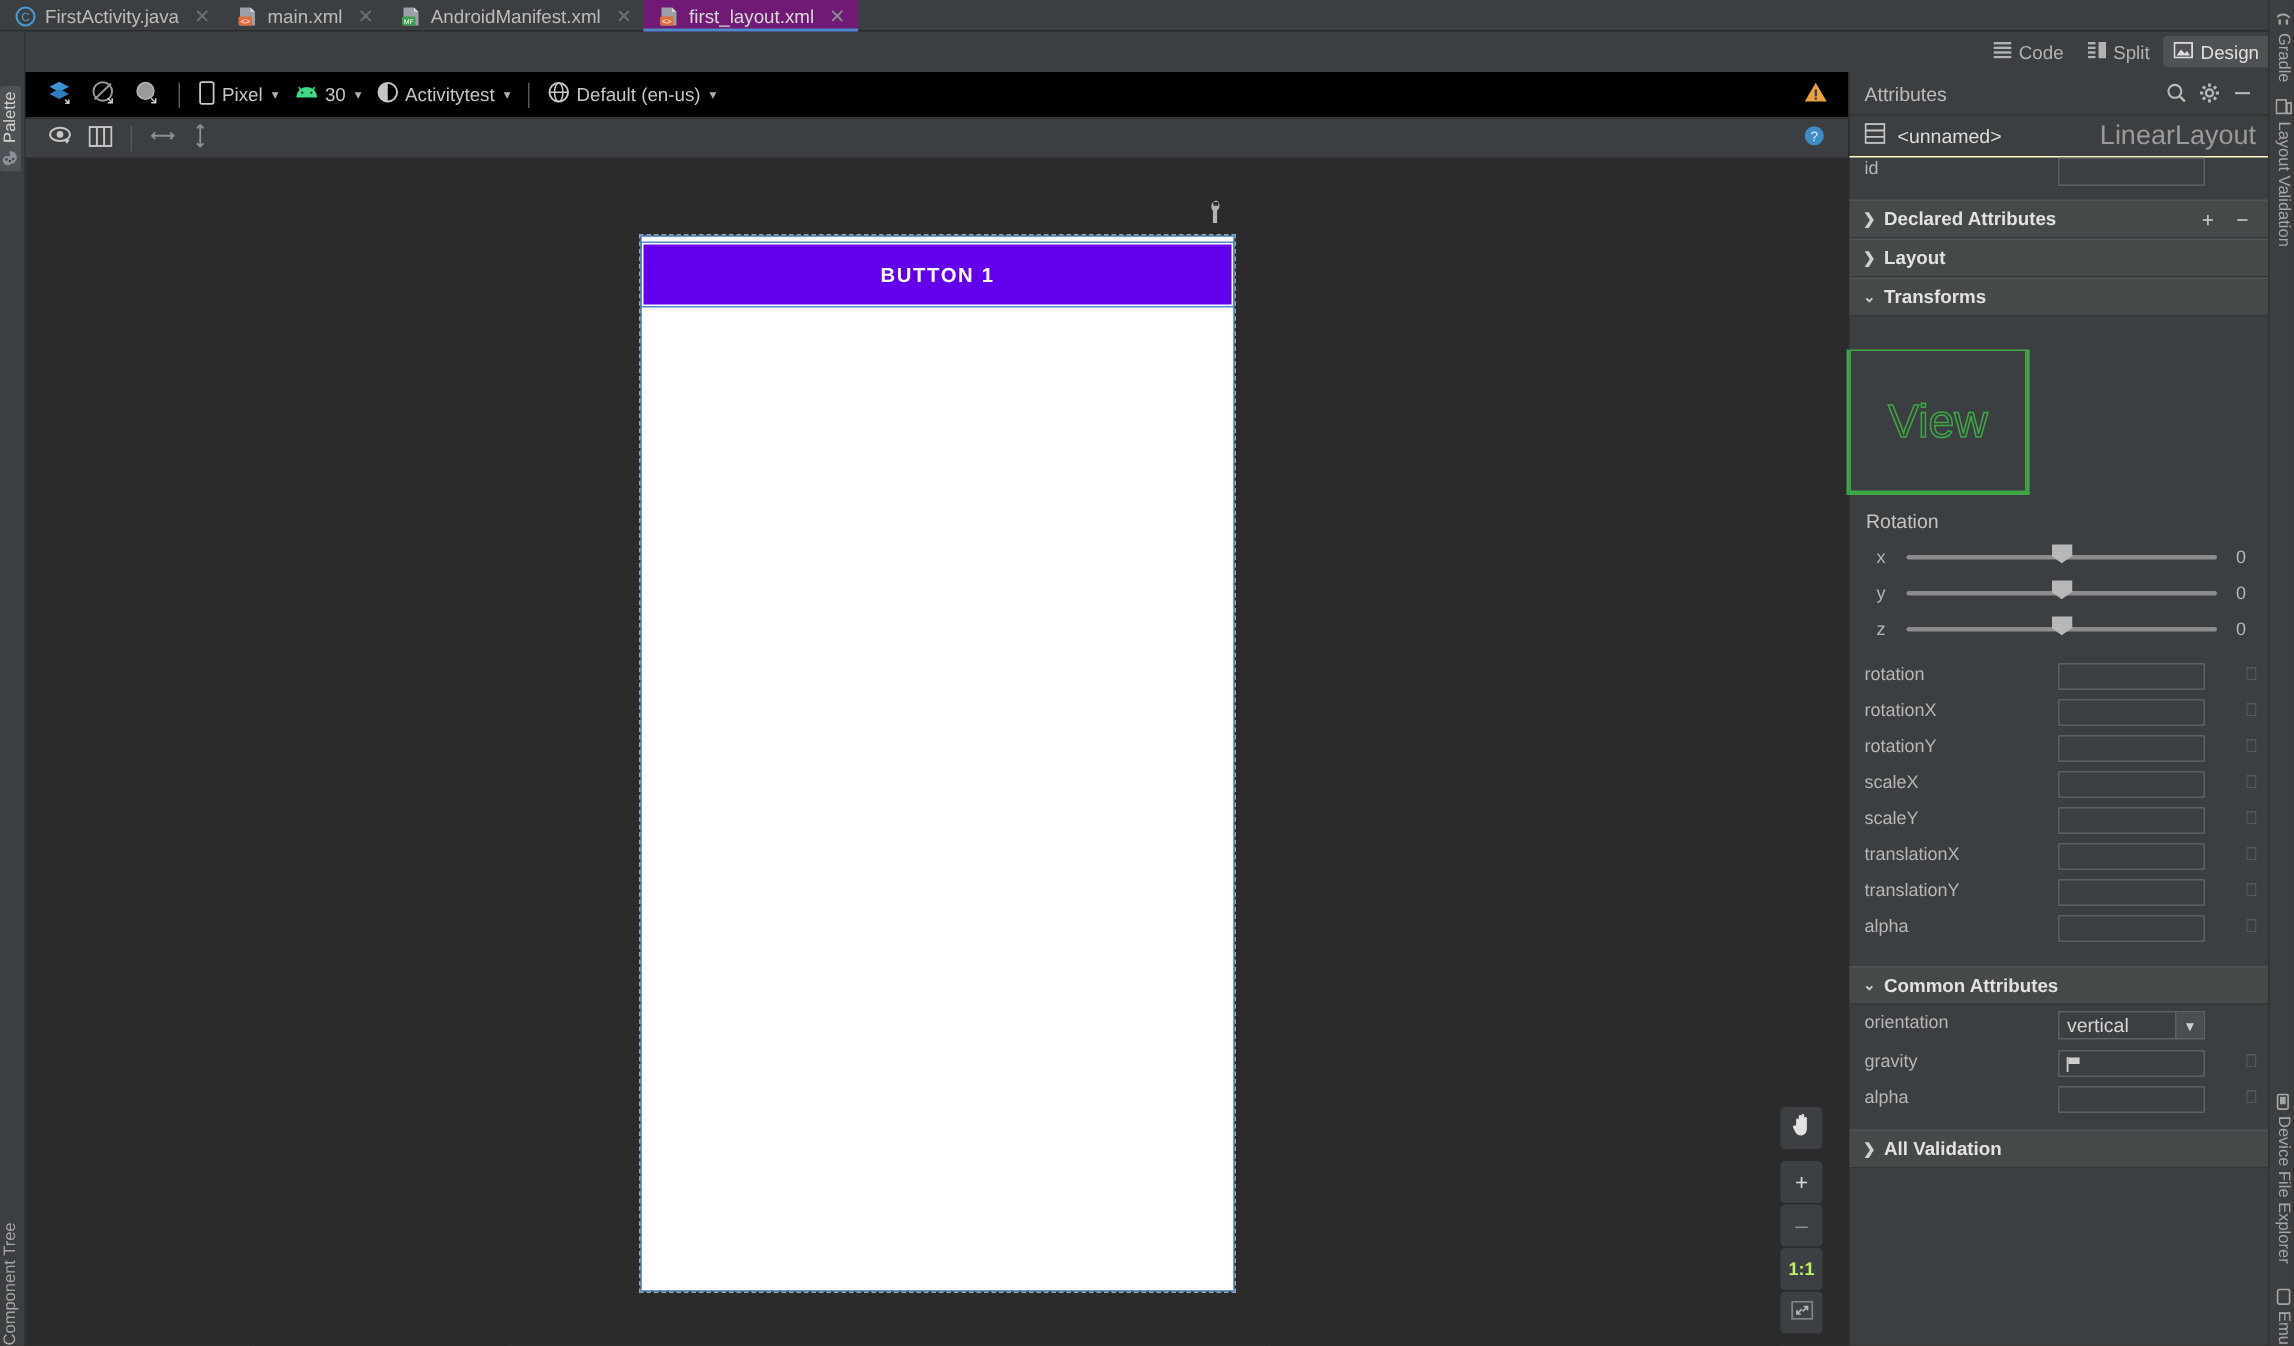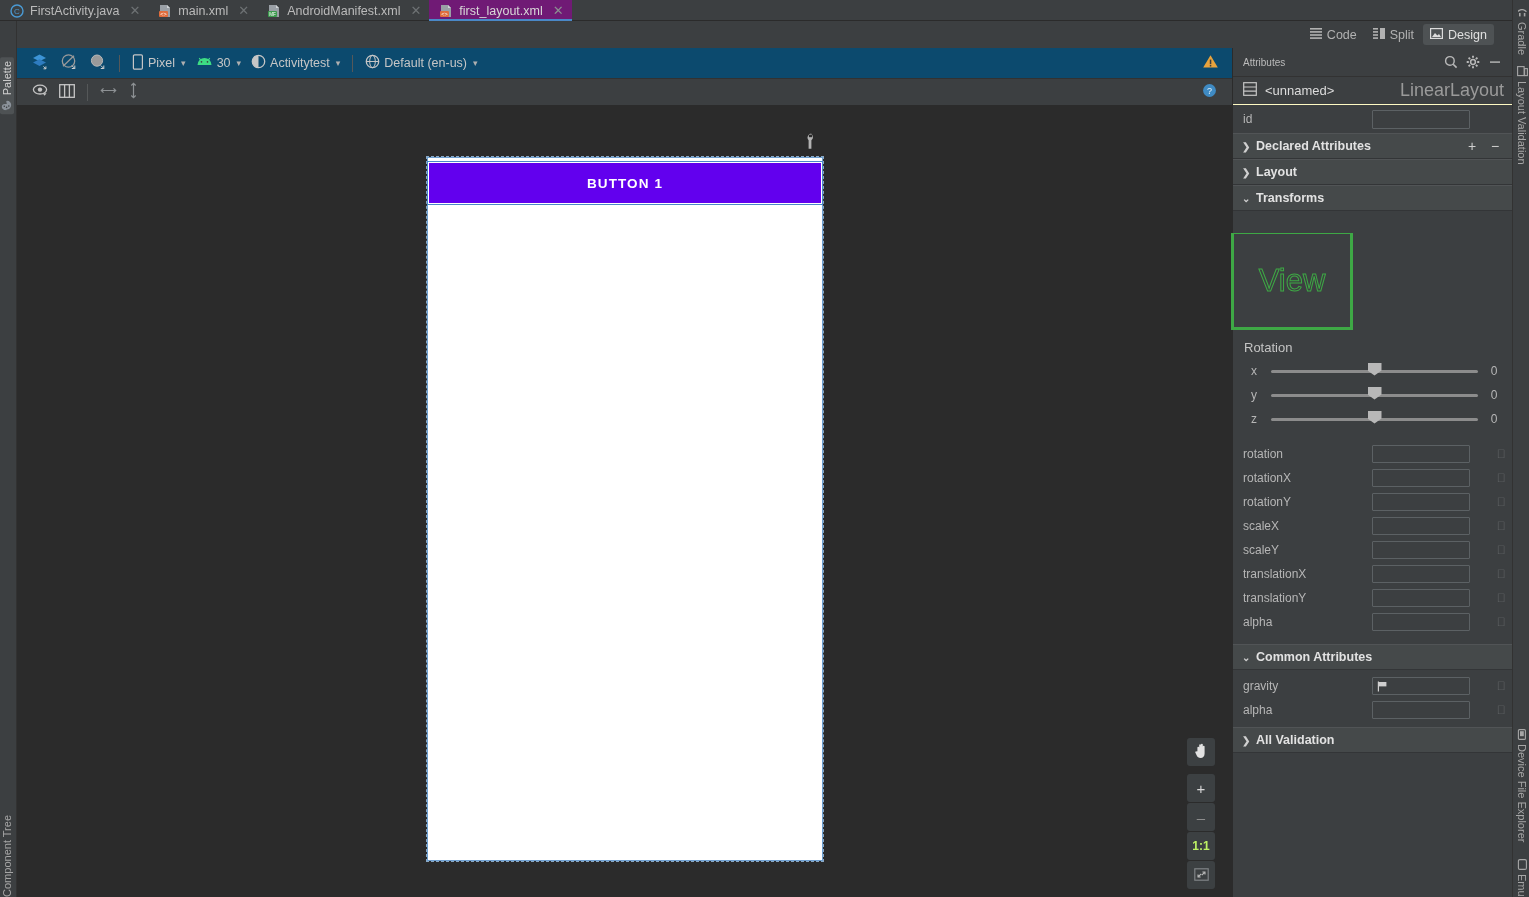--- a/index.html
+++ b/index.html
@@ -29,21 +29,21 @@
     content: ""; position: absolute; left: 0; right: 0; bottom: 0;
     height: 2px; background: #4a88c7;
   }
   .tab .tclose { color: #6e7274; font-size: 13px; margin-left: 4px; line-height: 1; }
   .tab.active .tclose { color: #8b8f91; }
   .ficon { width: 14px; height: 14px; position: relative; flex: 0 0 14px; }
   .ficon svg { display: block; }
 
   
   .viewmodes {
-    position: absolute; right: 30px; top: 21px; height: 27px;
+    position: absolute; right: 11px; top: 21px; height: 27px;
     display: flex; align-items: center; gap: 2px; padding-right: 5px;
   }
   .vm {
     display: flex; align-items: center; gap: 5px;
     height: 21px; padding: 0 7px; border-radius: 3px;
     font-size: 12.5px; color: #b2b2b2;
   }
   .vm.sel { background: #4e5254; color: #e0e0e0; }
 
   
@@ -59,21 +59,21 @@
     position: absolute; display: flex; align-items: center; gap: 4px;
     writing-mode: vertical-rl; font-size: 11px; color: #a6a6a6;
     white-space: nowrap; padding: 4px 1px;
   }
   .vtab.rot180 { writing-mode: vertical-rl; transform: rotate(180deg); }
   .vtab.hl { background: #4e5254; color: #d0d0d0; border-radius: 2px; }
 
   
   .toolbar1 {
     position: absolute; left: 17px; top: 48px; width: 1215px; height: 31px;
-    background: #0c4a6e; border-bottom: 1px solid #323232;
+    background: #000000; border-bottom: 1px solid #323232;
     display: flex; align-items: center; padding: 0 8px;
   }
   .toolbar2 {
     position: absolute; left: 17px; top: 79px; width: 1215px; height: 27px;
     background: #3c3f41; border-bottom: 1px solid #2b2b2b;
     display: flex; align-items: center; padding: 0 10px;
   }
   .tbtn {
     display: flex; align-items: center; gap: 4px; height: 22px;
     padding: 0 5px; border-radius: 3px; color: #c6c6c6; font-size: 12.5px;
@@ -122,31 +122,31 @@
   .zbtn.group { background: #3c4042; }
   .zlabel { font-size: 12px; font-weight: bold; color: #bef264; }
 
   
   .attrs {
     position: absolute; right: 17px; top: 48px; width: 280px; height: 849px;
     background: #3c3f41; border-left: 1px solid #2b2b2b;
   }
   .attrs-head {
     height: 29px; display: flex; align-items: center; padding: 0 6px 0 10px;
-    font-size: 10px; color: #bbbbbb; border-bottom: 1px solid #323232;
+    font-size: 13px; color: #bbbbbb; border-bottom: 1px solid #323232;
   }
   .attrs-head .spacer { flex: 1; }
   .hicon { width: 22px; height: 22px; display: flex; align-items: center; justify-content: center; color: #b9b9b9; }
   .compo-row {
     height: 28px; display: flex; align-items: center; gap: 8px; padding: 0 8px 0 10px;
     font-size: 13px; color: #dcdcdc; border-bottom: 1px solid #fef9c3;
   }
   .compo-row .cls { margin-left: auto; color: #9a9a9a; font-size: 18px; }
   .prow {
-    height: 24px; display: flex; align-items: center; padding: 0 4px 0 10px;
+    height: 24px; display: flex; padding: 0 4px 0 10px;
     font-size: 12px; color: #b6b6b6; gap: 24px;
   }
   .plabel { width: 105px; flex: 0 0 105px; white-space: nowrap; overflow: hidden; }
   .pfield {
     flex: 1; height: 18px; background: #3c3f41; border: 1px solid #5c6164;
     border-radius: 1px; display: flex; align-items: center; padding: 0 4px;
     color: #cfcfcf; font-size: 12px;
   }
   .pfield.wide { height: 19px; }
   .pafter { width: 14px; flex: 0 0 14px; text-align: center; color: #6e7274; font-size: 12px; }
@@ -671,20 +671,28 @@
       <div style="height:6px"></div>
     </div>
 
     <div class="section">
       <span class="chev">⌄</span>
       <span>Common Attributes</span>
     </div>
 
     <div style="height:4px"></div>
 
+    <div class="prow" style="height:26px">
+      <span class="plabel">orientation</span>
+      <span class="combo">
+        <span>vertical</span>
+        <span class="arrow">▼</span>
+      </span>
+      <span class="pafter"></span>
+    </div>
 
     <div class="prow">
       <span class="plabel">gravity</span>
       <span class="pfield">
         <span class="flagbox">
           <svg width="12" height="11" viewBox="0 0 12 11">
               <path d="M1.4 0.6v10" stroke="#cfcfcf" stroke-width="1.2"></path>
               <path d="M2 1h7.4v4.4H2z" fill="#cfcfcf"></path>
             </svg>
         </span>

